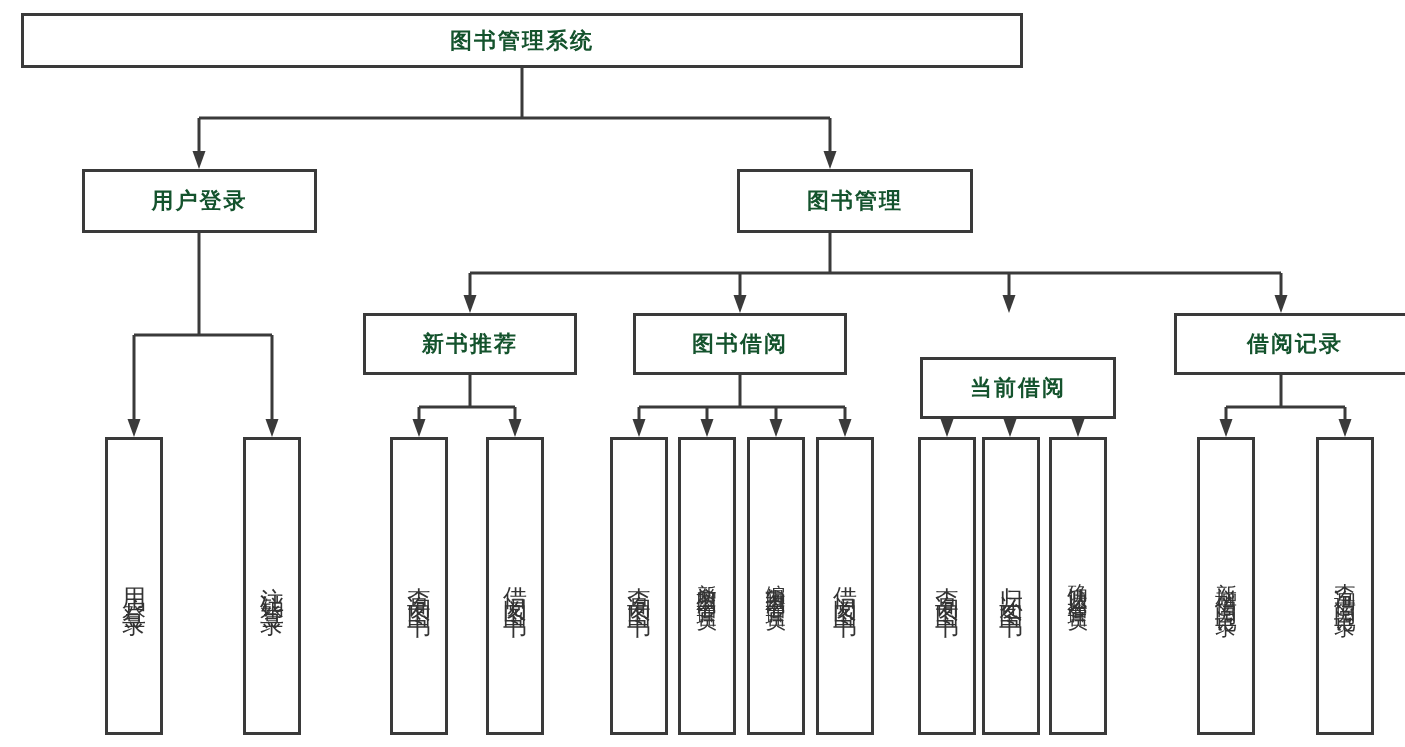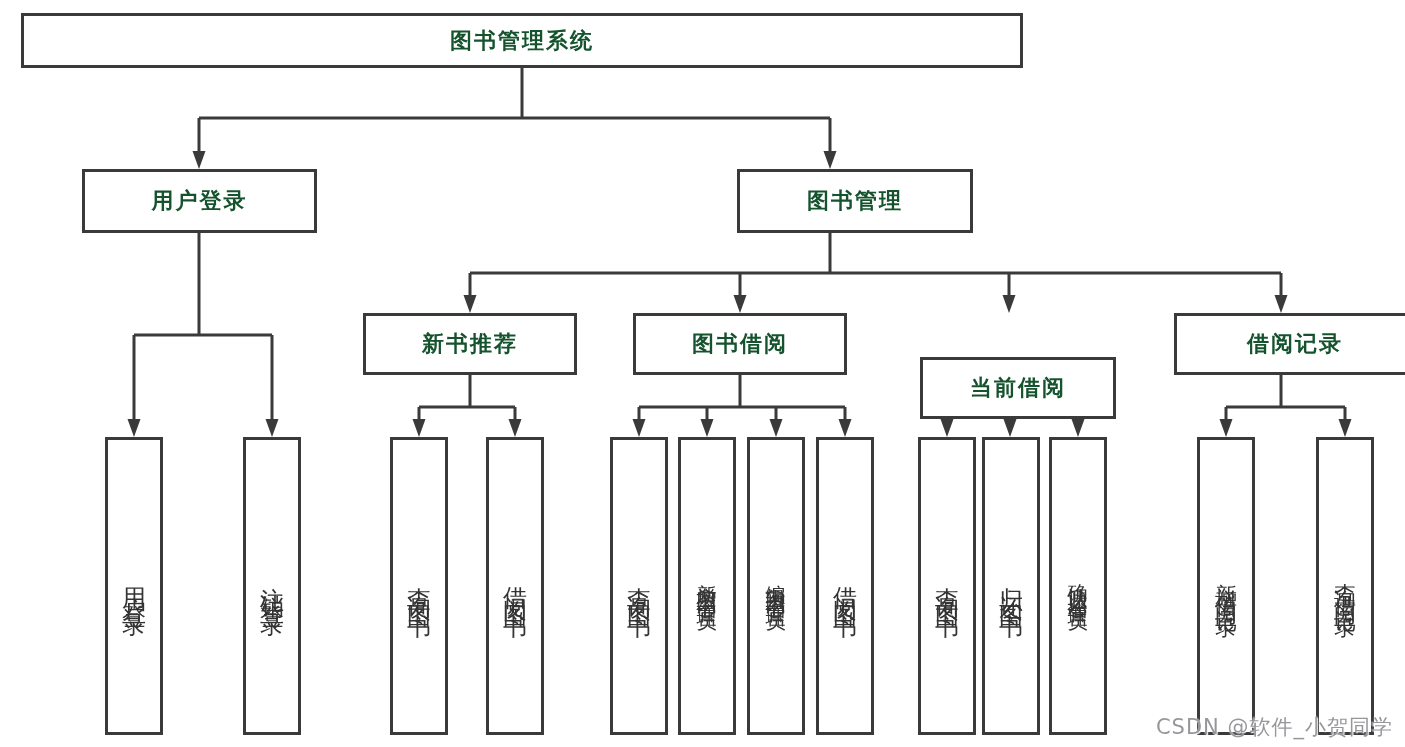--- a/index.html
+++ b/index.html
@@ -154,15 +154,14 @@
     <span>确认归还（管理员）</span>
   </div>
 
   <div class="leaf mid" style="left:1197px;">
     <span>新增借阅记录</span>
   </div>
   <div class="leaf mid" style="left:1316px;">
     <span>查询借阅记录</span>
   </div>
 
-  <div class="watermark">CSDN @软件_小贺同学</div>
 
 </div>
 
 </body></html>

